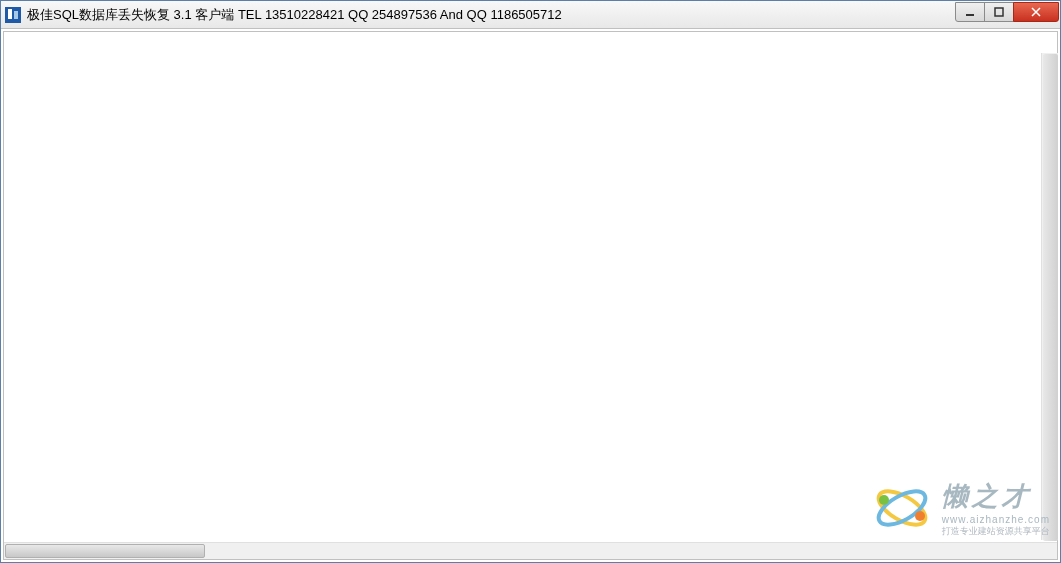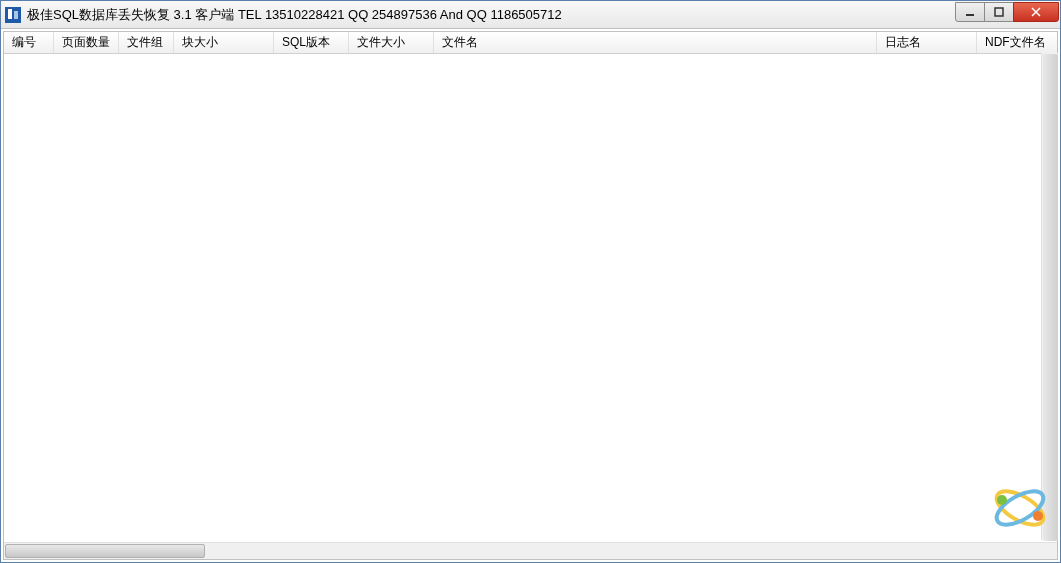--- a/index.html
+++ b/index.html
@@ -248,44 +248,38 @@
       <div class="win-btn close">
         <svg viewBox="0 0 10 10">
             <path d="M1 1 L9 9 M9 1 L1 9" stroke="#fff" stroke-width="1.5"></path>
           </svg>
       </div>
     </div>
   </div>
 
 
   <div class="content-area">
-    <div class="table-header">
-      <div class="col-header col-0">编号</div>
-      <div class="col-header col-1">页面数量</div>
-      <div class="col-header col-2">文件组</div>
-      <div class="col-header col-3">块大小</div>
-      <div class="col-header col-4">SQL版本</div>
-      <div class="col-header col-5">文件大小</div>
-      <div class="col-header col-6">文件名</div>
-      <div class="col-header col-7">日志名</div>
-      <div class="col-header col-8">NDF文件名</div>
-    </div>
     <div class="table-body"></div>
     <div class="hscroll">
       <div class="hscroll-thumb"></div>
     </div>
   </div>
 
   <div class="vscroll">
     <div class="vscroll-thumb"></div>
   </div>
 
   <div class="watermark">
     <div class="wm-logo">
       <svg viewBox="0 0 60 60">
         <ellipse cx="30" cy="30" rx="26" ry="12" fill="none" stroke="#f5c842" stroke-width="4" transform="rotate(30 30 30)"></ellipse>
         <ellipse cx="30" cy="30" rx="26" ry="12" fill="none" stroke="#6cb8e0" stroke-width="4" transform="rotate(-30 30 30)"></ellipse>
         <circle cx="12" cy="22" r="5" fill="#7ac142"></circle>
         <circle cx="48" cy="38" r="5" fill="#f08030"></circle>
       </svg>
     </div>
+    <div class="wm-text">
+      <div class="wm-main">懒之才</div>
+      <div class="wm-sub">www.aizhanzhe.com</div>
+      <div class="wm-tag">打造专业建站资源共享平台</div>
+    </div>
   </div>
 </div>
 
 </body></html>

